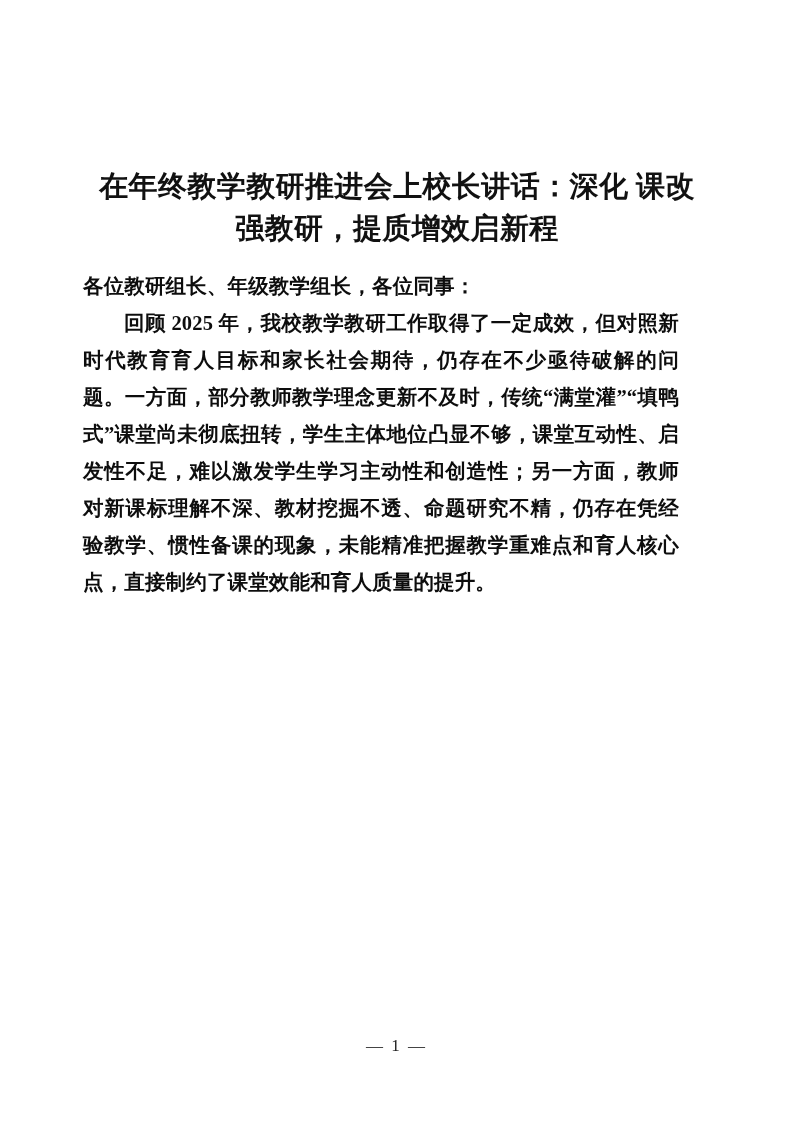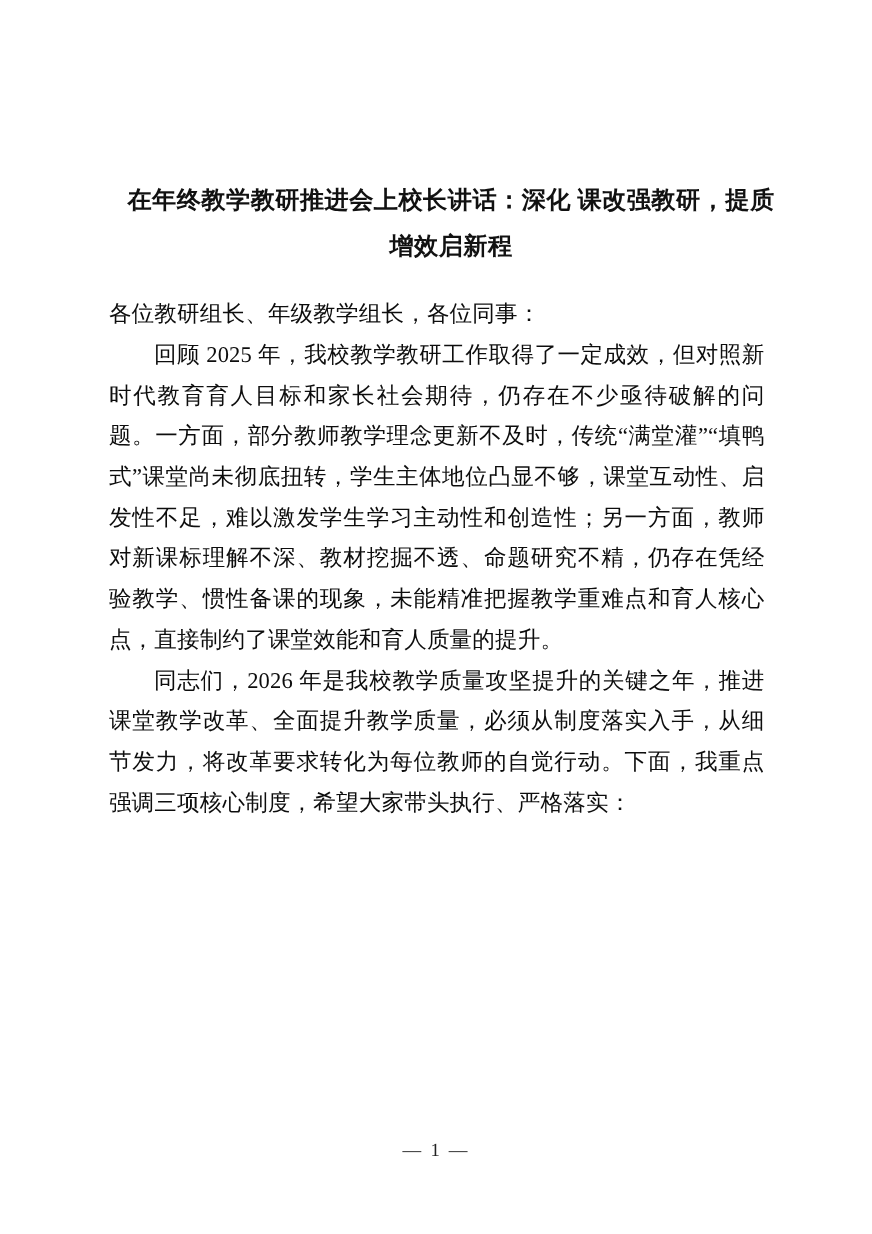--- a/index.html
+++ b/index.html
@@ -11,36 +11,37 @@
     position: relative;
     width: 793px;
     height: 1122px;
     background: #ffffff;
     margin: 0 auto;
     overflow: hidden;
     box-sizing: border-box;
   }
   .doc-title {
     position: absolute;
-    left: 112px;
+    left: 99px;
     top: 146px;
     width: 596px;
     text-align: center;
     font-family: "Liberation Serif", "DejaVu Serif", serif;
     font-weight: bold;
-    font-size: 22px;
+    font-size: 29px;
     line-height: 42px;
     letter-spacing: 0.4px;
     color: #111111;
   }
   .body-block {
     position: absolute;
-    left: 99px;
+    left: 83px;
     top: 268px;
     width: 596px;
+    font-weight: bold;
   }
   .para {
     font-family: "Liberation Serif", "DejaVu Serif", serif;
     font-size: 20.5px;
     line-height: 37px;
     color: #0d0d0d;
     text-align: justify;
     text-justify: inter-character;
     text-align-last: left;
     margin: 0;
@@ -70,18 +71,17 @@
 <div class="page">
 
   <h1 class="doc-title">
     <span>在年终教学教研推进会上校长讲话：深化</span>
     <span>课改强教研，提质增效启新程</span>
   </h1>
 
   <div class="body-block">
     <p class="para salutation">各位教研组长、年级教学组长，各位同事：</p>
     <p class="para indent">回顾 2025 年，我校教学教研工作取得了一定成效，但对照新时代教育育人目标和家长社会期待，仍存在不少亟待破解的问题。一方面，部分教师教学理念更新不及时，传统“满堂灌”“填鸭式”课堂尚未彻底扭转，学生主体地位凸显不够，课堂互动性、启发性不足，难以激发学生学习主动性和创造性；另一方面，教师对新课标理解不深、教材挖掘不透、命题研究不精，仍存在凭经验教学、惯性备课的现象，未能精准把握教学重难点和育人核心点，直接制约了课堂效能和育人质量的提升。</p>
-    <p class="para indent">同志们，2026 年是我校教学质量攻坚提升的关键之年，推进课堂教学改革、全面提升教学质量，必须从制度落实入手，从细节发力，将改革要求转化为每位教师的自觉行动。下面，我重点强调三项核心制度，希望大家带头执行、严格落实：</p>
   </div>
 
   <div class="page-footer">— 1 —</div>
 
 </div>
 
 </body></html>

